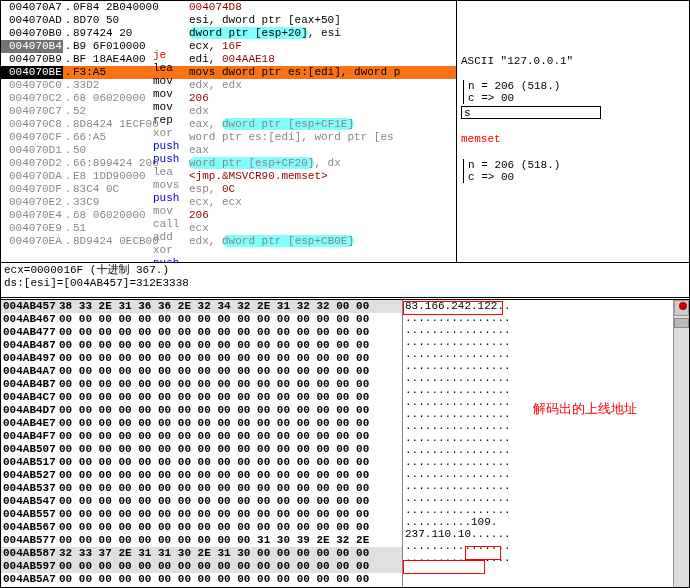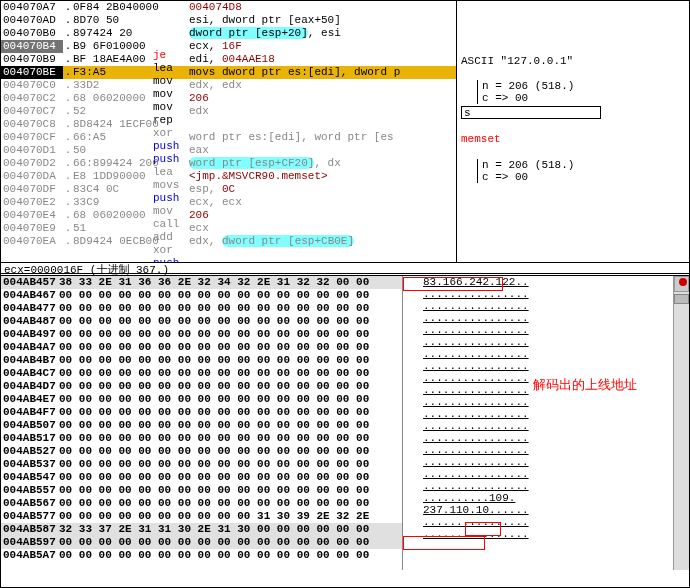--- a/index.html
+++ b/index.html
@@ -18,42 +18,42 @@
   display: flex;
 }
 .disasm-main { width: 456px; border-right: 1px solid #000; }
 .disasm-side { flex: 1; padding: 2px 4px; position: relative; }
 .row {
   display: flex;
   height: 13px;
   line-height: 13px;
   white-space: pre;
 }
-.addr { width: 62px; padding-left: 2px; }
+.addr { width: 62px; padding-left: 8px; }
 .dot { width: 10px; text-align: center; }
 .hex { width: 80px; }
 .mnem { width: 36px; margin-top: 48px; }
 .ops { flex: 1; }
 .gray { color: #888; }
 .red-bg { background: #737373; color: #fff; }
 .black-bg { background: #000; color: #fff; }
-.sel { background: #eab308; }
+.sel { background: #f97316; }
 .hl-cyan { background: #7fffff; border-radius: 6px; }
 .hl-yel { background: #ffff80; }
 .kw-blue { color: #0000d0; }
 .kw-dred { color: #900000; }
 .kw-red { color: #ff0000; }
 .side-ascii { margin-top: 52px; }
-.side-bracket { border-left: 1px solid #000; padding-left: 4px; margin-left: 16px; }
+.side-bracket { border-left: 1px solid #000; padding-left: 4px; margin-left: 2px; }
 .side-s { border: 1px solid #000; display: inline-block; width: 140px; height: 13px; padding-left: 2px; margin-top: 2px; }
 .side-memset { color: #ff0000; margin-top: 14px; }
 .info-bar {
   border-top: 1px solid #000;
   border-bottom: 3px double #000;
-  height: 14px;
+  height: 38px;
   padding: 1px 3px;
   font-size: 11px;
   line-height: 13px;
 }
 .hex-pane {
   display: flex;
   height: 294px;
 }
 .hex-main {
   width: 401px;
@@ -68,21 +68,21 @@
 }
 .hex-row {
   display: flex;
   height: 13px;
   line-height: 13px;
   white-space: pre;
 }
 .hex-addr { width: 58px; padding-left: 2px; }
 .hex-bytes { flex: 1; }
 .hl-addr { background: #e0e0e0; }
-.ascii-col { width: 110px; white-space: pre; padding-left: 20px; text-decoration: underline; }
+.ascii-col { width: 110px; white-space: pre; padding-left: 2px; }
 .red-box {
   position: absolute;
   border: 1px solid #ff0000;
 }
 .box1 { top: 1px; left: 0px; width: 100px; height: 14px; }
 .anno {
   position: absolute;
   color: #ff0000;
   font-family: Liberation Serif, serif;
   font-size: 13px;
@@ -109,21 +109,21 @@
   <div class="disasm-main" id="disasm-main">
       <div class="row  "><span class="addr ">004070A7</span><span class="dot">.</span><span class="hex">0F84 2B040000</span><span class="mnem hl-yel kw-red">je</span><span class="ops"><span class="kw-dred">004074D8</span></span></div>
       <div class="row  "><span class="addr ">004070AD</span><span class="dot">.</span><span class="hex">8D70 50</span><span class="mnem ">lea</span><span class="ops"><span>esi, dword ptr [eax+50]</span></span></div>
       <div class="row  "><span class="addr ">004070B0</span><span class="dot">.</span><span class="hex">897424 20</span><span class="mnem ">mov</span><span class="ops"><span class="hl-cyan">dword ptr [esp+20]</span>, esi</span></div>
       <div class="row  "><span class="addr red-bg">004070B4</span><span class="dot">.</span><span class="hex">B9 6F010000</span><span class="mnem ">mov</span><span class="ops">ecx, <span class="kw-dred">16F</span></span></div>
       <div class="row  "><span class="addr ">004070B9</span><span class="dot">.</span><span class="hex">BF 18AE4A00</span><span class="mnem ">mov</span><span class="ops">edi, <span class="kw-dred">004AAE18</span></span></div>
       <div class="row sel "><span class="addr black-bg">004070BE</span><span class="dot">.</span><span class="hex">F3:A5</span><span class="mnem ">rep</span><span class="ops"><span>movs dword ptr es:[edi], dword p</span></span></div>
       <div class="row  gray"><span class="addr ">004070C0</span><span class="dot">.</span><span class="hex">33D2</span><span class="mnem ">xor</span><span class="ops"><span>edx, edx</span></span></div>
       <div class="row  gray"><span class="addr ">004070C2</span><span class="dot">.</span><span class="hex">68 06020000</span><span class="mnem kw-blue">push</span><span class="ops"><span class="kw-dred">206</span></span></div>
       <div class="row  gray"><span class="addr ">004070C7</span><span class="dot">.</span><span class="hex">52</span><span class="mnem kw-blue">push</span><span class="ops"><span>edx</span></span></div>
-      <div class="row  gray"><span class="addr ">004070C8</span><span class="dot">.</span><span class="hex">8D8424 1ECF00</span><span class="mnem ">lea</span></div>
+      <div class="row  gray"><span class="addr ">004070C8</span><span class="dot">.</span><span class="hex">8D8424 1ECF00</span><span class="mnem ">lea</span><span class="ops">eax, <span class="hl-cyan">dword ptr [esp+CF1E]</span></span></div>
       <div class="row  gray"><span class="addr ">004070CF</span><span class="dot">.</span><span class="hex">66:A5</span><span class="mnem ">movs</span><span class="ops"><span>word ptr es:[edi], word ptr [es</span></span></div>
       <div class="row  gray"><span class="addr ">004070D1</span><span class="dot">.</span><span class="hex">50</span><span class="mnem kw-blue">push</span><span class="ops"><span>eax</span></span></div>
       <div class="row  gray"><span class="addr ">004070D2</span><span class="dot">.</span><span class="hex">66:899424 200</span><span class="mnem ">mov</span><span class="ops"><span class="hl-cyan">word ptr [esp+CF20]</span>, dx</span></div>
       <div class="row  gray"><span class="addr ">004070DA</span><span class="dot">.</span><span class="hex">E8 1DD90000</span><span class="mnem hl-cyan">call</span><span class="ops"><span class="kw-dred">&lt;jmp.&amp;MSVCR90.memset&gt;</span></span></div>
       <div class="row  gray"><span class="addr ">004070DF</span><span class="dot">.</span><span class="hex">83C4 0C</span><span class="mnem ">add</span><span class="ops">esp, <span class="kw-dred">0C</span></span></div>
       <div class="row  gray"><span class="addr ">004070E2</span><span class="dot">.</span><span class="hex">33C9</span><span class="mnem ">xor</span><span class="ops"><span>ecx, ecx</span></span></div>
       <div class="row  gray"><span class="addr ">004070E4</span><span class="dot">.</span><span class="hex">68 06020000</span><span class="mnem kw-blue">push</span><span class="ops"><span class="kw-dred">206</span></span></div>
       <div class="row  gray"><span class="addr ">004070E9</span><span class="dot">.</span><span class="hex">51</span><span class="mnem kw-blue">push</span><span class="ops"><span>ecx</span></span></div>
       <div class="row  gray"><span class="addr ">004070EA</span><span class="dot">.</span><span class="hex">8D9424 0ECB00</span><span class="mnem ">lea</span><span class="ops">edx, <span class="hl-cyan">dword ptr [esp+CB0E]</span></span></div>
     </div>

